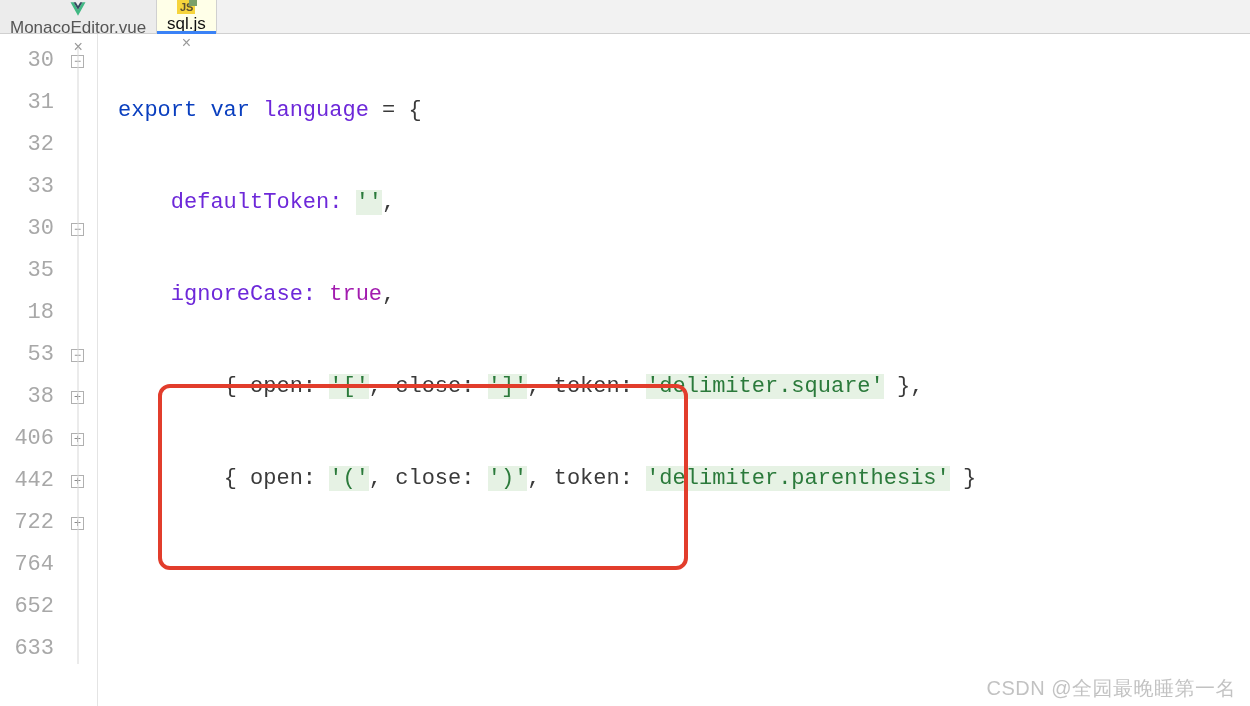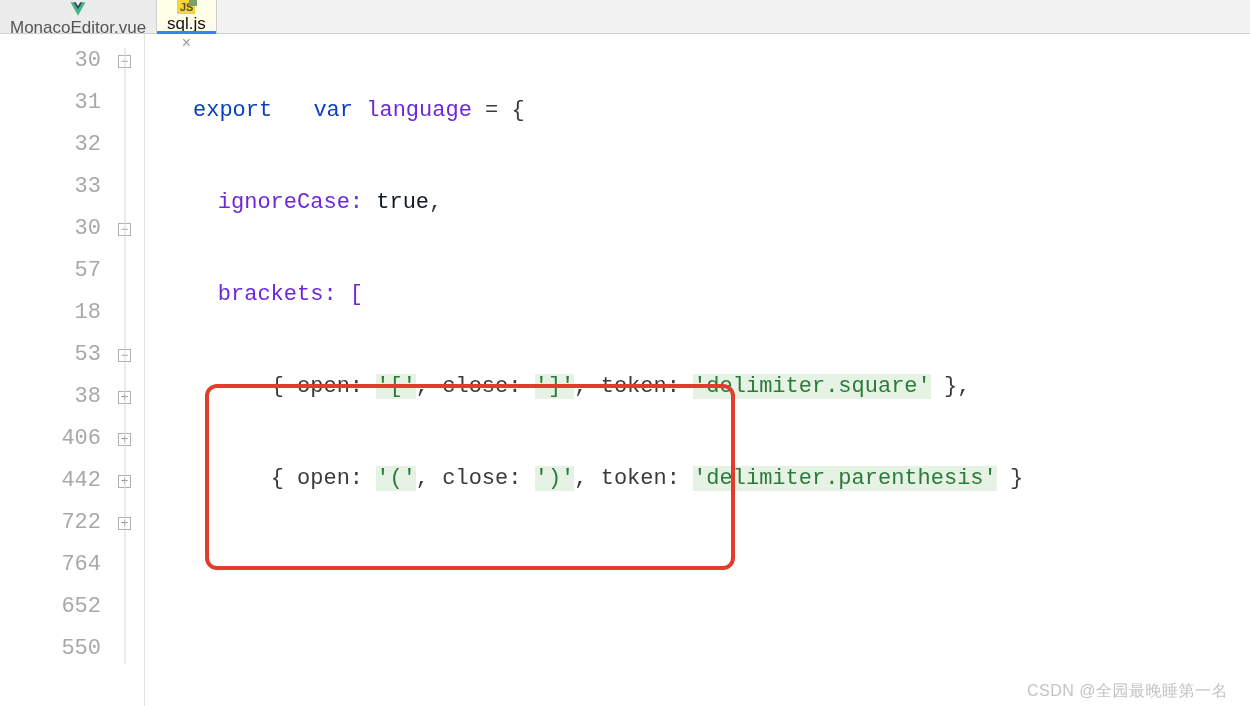--- a/index.html
+++ b/index.html
@@ -81,21 +81,20 @@
   }
   .gutter {
     width: 58px;
     text-align: right;
     color: #a8a8a8;
     background: #ffffff;
     padding-top: 6px;
     font-size: 22px;
     border-right: none;
     user-select: none;
-    margin-left: 47px;
   }
   .gutter .ln {
     height: 42px;
     line-height: 42px;
     padding-right: 4px;
   }
   .fold-gutter {
     width: 40px;
     padding-top: 6px;
     border-right: 1px solid #e4e4e4;
@@ -129,41 +128,41 @@
     padding-top: 6px;
     position: relative;
     white-space: pre;
   }
   .code .row {
     height: 42px;
     line-height: 42px;
     padding-left: 20px;
     position:relative;
   }
-  .kw { color: #0a3fbf; margin-left: 28px; }            
+  .kw { color: #0a3fbf; }            
   .id { color: #6d28d9; }
   .str { color: #2b7a3b; }
   .strbg { background: #e6f2e4; }
-  .bool { color: #0f172a; }
+  .bool { color: #a21caf; }
   .punct { color: #3a3a3a; }
 
   
   .red-box {
     position:absolute;
     border: 4px solid #e23d2c;
     border-radius: 12px;
     pointer-events:none;
   }
 
   .watermark{
     position:absolute;
-    right:22px;
+    right:14px;
     bottom:4px;
     font-family: Arial, sans-serif;
-    font-size:16px;
+    font-size:20px;
     color: rgba(120,120,120,0.45);
     letter-spacing:0.5px;
   }
 </style>
 </head>
 <body>
 
 <div class="tab-bar">
   <div class="tab">
     <span class="vue-icon">
@@ -183,30 +182,30 @@
 </div>
 
 <div class="editor">
 
   <div class="gutter">
     <div class="ln">30</div>
     <div class="ln">31</div>
     <div class="ln">32</div>
     <div class="ln">33</div>
     <div class="ln">30</div>
-    <div class="ln">57</div>
+    <div class="ln">35</div>
     <div class="ln">18</div>
     <div class="ln">53</div>
     <div class="ln">38</div>
     <div class="ln">406</div>
     <div class="ln">442</div>
     <div class="ln">722</div>
     <div class="ln">764</div>
     <div class="ln">652</div>
-    <div class="ln">550</div>
+    <div class="ln">633</div>
   </div>
 
   <div class="fold-gutter">
     <div class="fold-line" style="top:14px;height:616px;"></div>
     <div class="fg">
         <div class="fold-box">−</div>
       </div>
     <div class="fg"></div>
     <div class="fg"></div>
     <div class="fg"></div>
@@ -230,22 +229,22 @@
     <div class="fg">
         <div class="fold-box">+</div>
       </div>
     <div class="fg"></div>
     <div class="fg"></div>
     <div class="fg"></div>
   </div>
 
   <div class="code">
     <div class="row"><span class="kw">export</span> <span class="kw">var</span> <span class="id">language</span><span class="punct"> = {</span></div>
+    <div class="row">    <span class="id">defaultToken: </span><span class="str strbg">''</span><span class="punct">,</span></div>
     <div class="row">    <span class="id">ignoreCase: </span><span class="bool">true</span><span class="punct">,</span></div>
-    <div class="row">    <span class="id">brackets: [</span></div>
     <div class="row">        <span class="punct">{ open: </span><span class="str strbg">'['</span><span class="punct">, close: </span><span class="str strbg">']'</span><span class="punct">, token: </span><span class="str strbg">'delimiter.square'</span><span class="punct"> },</span></div>
     <div class="row">        <span class="punct">{ open: </span><span class="str strbg">'('</span><span class="punct">, close: </span><span class="str strbg">')'</span><span class="punct">, token: </span><span class="str strbg">'delimiter.parenthesis'</span><span class="punct"> }</span></div>
     
     
     
     
     
     
     
     

